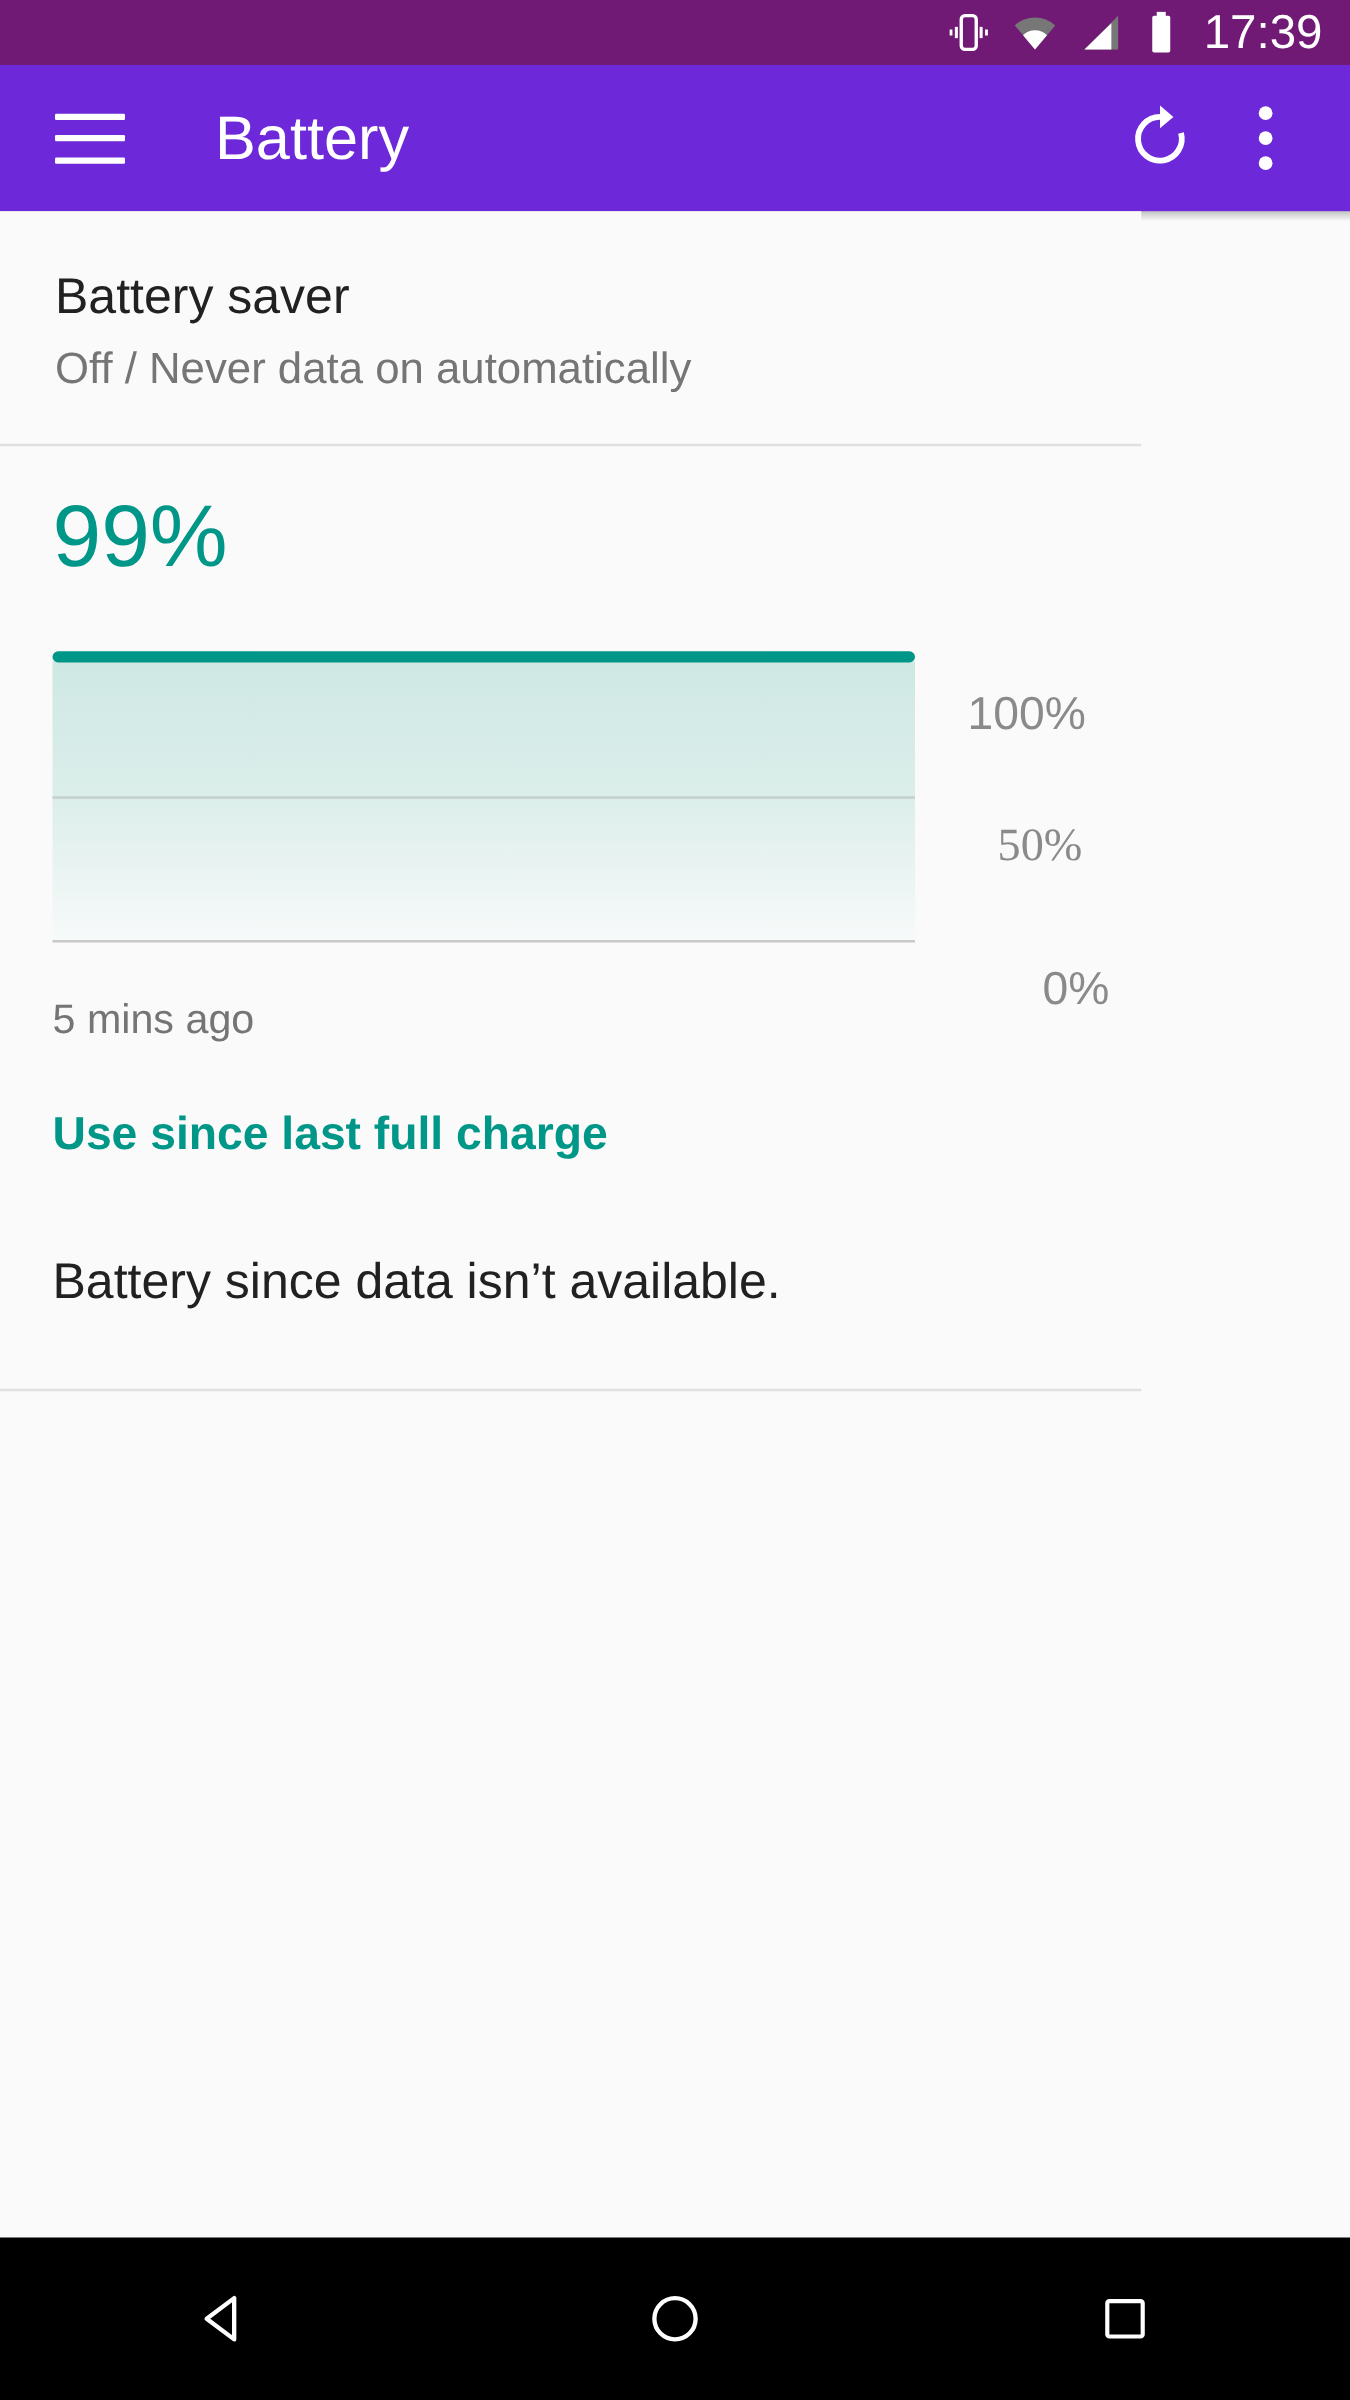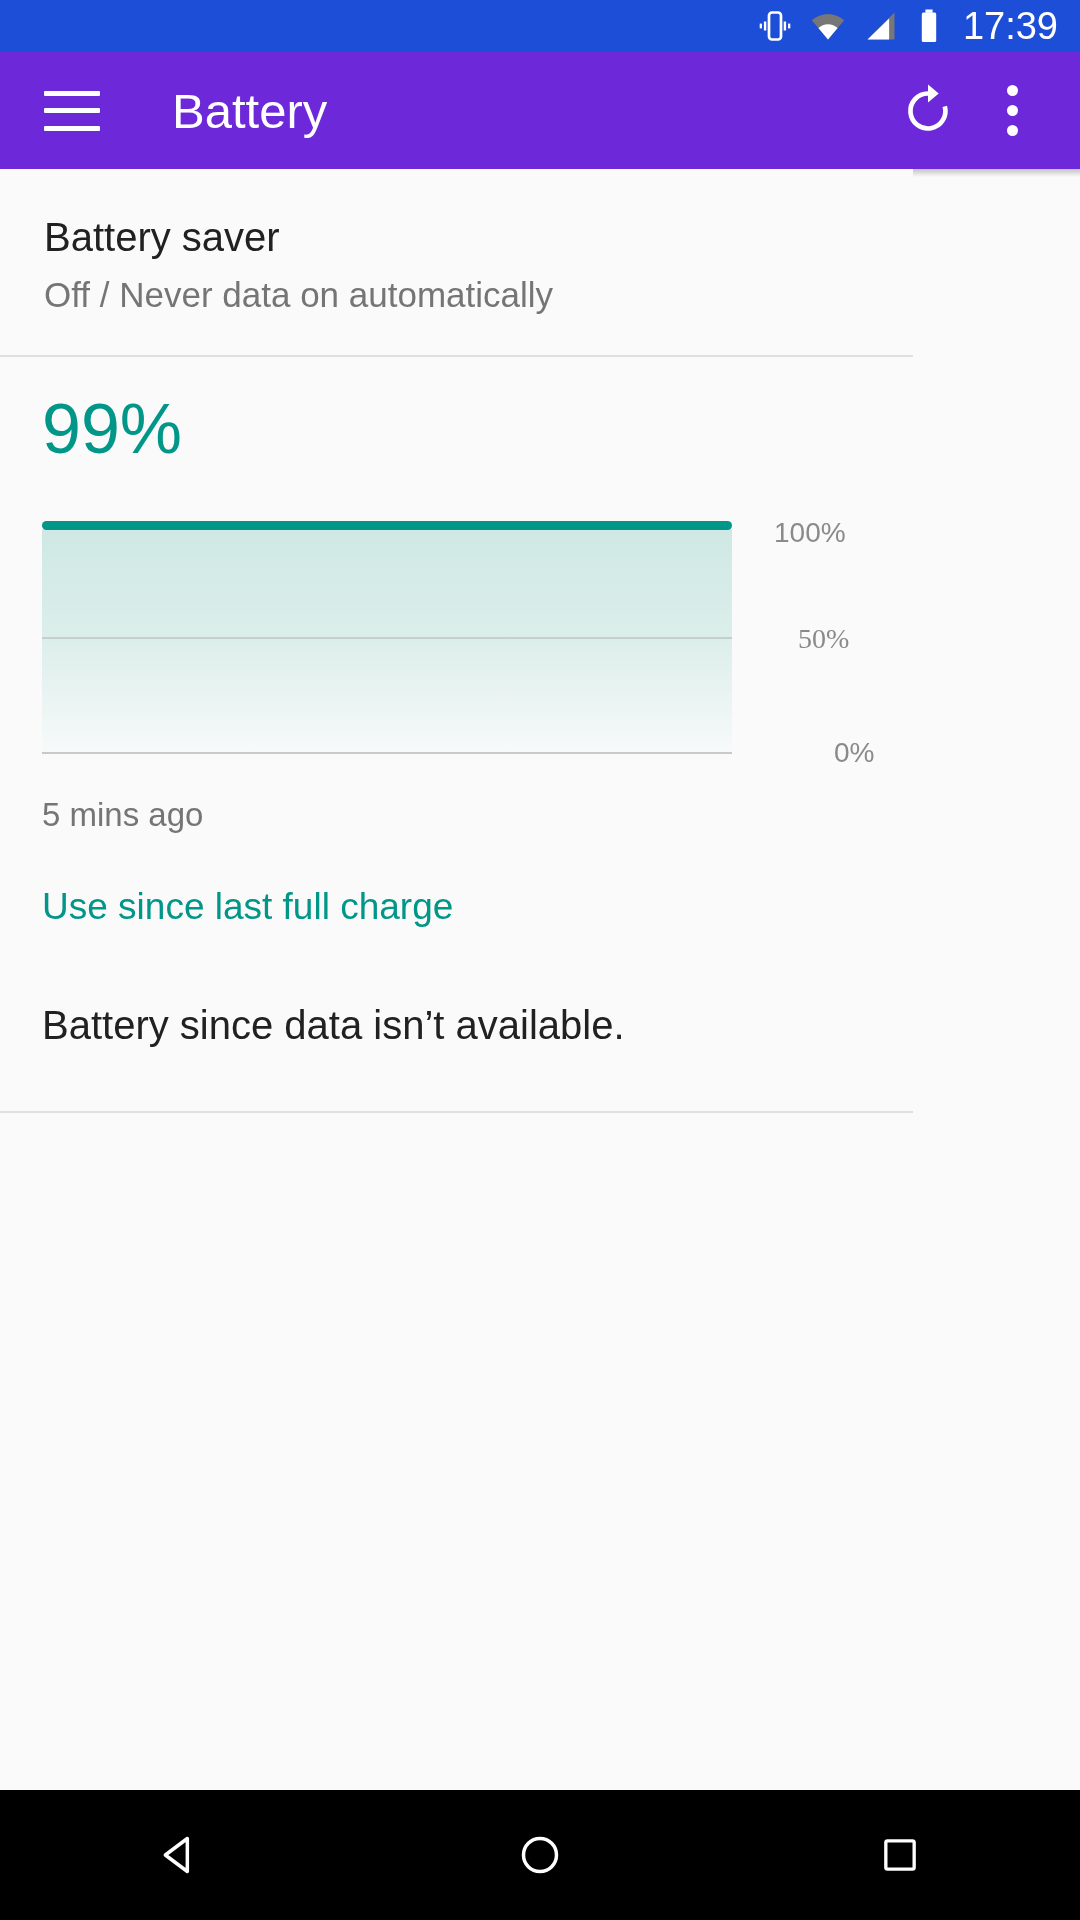--- a/index.html
+++ b/index.html
@@ -18,21 +18,21 @@
     overflow: hidden;
     background: #fafafa;
   }
 
   
   .status-bar {
     position: absolute;
     top: 0; left: 0;
     width: 1080px;
     height: 52px;
-    background: #1d4ed8;
+    background: #701a75;
     display: flex;
     align-items: center;
     justify-content: flex-end;
     padding-right: 22px;
     box-sizing: border-box;
   }
   .status-icons {
     display: flex;
     align-items: center;
     gap: 16px;
@@ -204,42 +204,43 @@
   }
   .axis-labels {
     position: absolute;
     left: 762px;
     top: 0;
     width: 300px;
     height: 240px;
   }
   .axis-label {
     position: absolute;
-    font-size: 28px;
+    font-size: 37px;
     color: #8a8a8a;
     line-height: 40px;
+    margin-top: 38px;
   }
   .axis-label.l100 { top: -8px; left: 12px; }
   .axis-label.l50  { top: 98px; left: 36px; font-family: Liberation Serif, serif; }
   .axis-label.l0   { top: 212px; left: 72px; }
 
   .chart-caption {
     font-size: 33px;
     color: #757575;
     padding: 12px 0 0 42px;
     line-height: 44px;
   }
 
   .link-row {
     padding: 48px 0 0 42px;
   }
   .link-text {
     font-size: 37px;
     color: #009688;
-    font-weight: normal;
+    font-weight: bold;
     cursor: pointer;
     display: inline-block;
     line-height: 44px;
   }
 
   .empty-msg {
     font-size: 40px;
     color: #212121;
     padding: 72px 0 0 42px;
     line-height: 48px;

